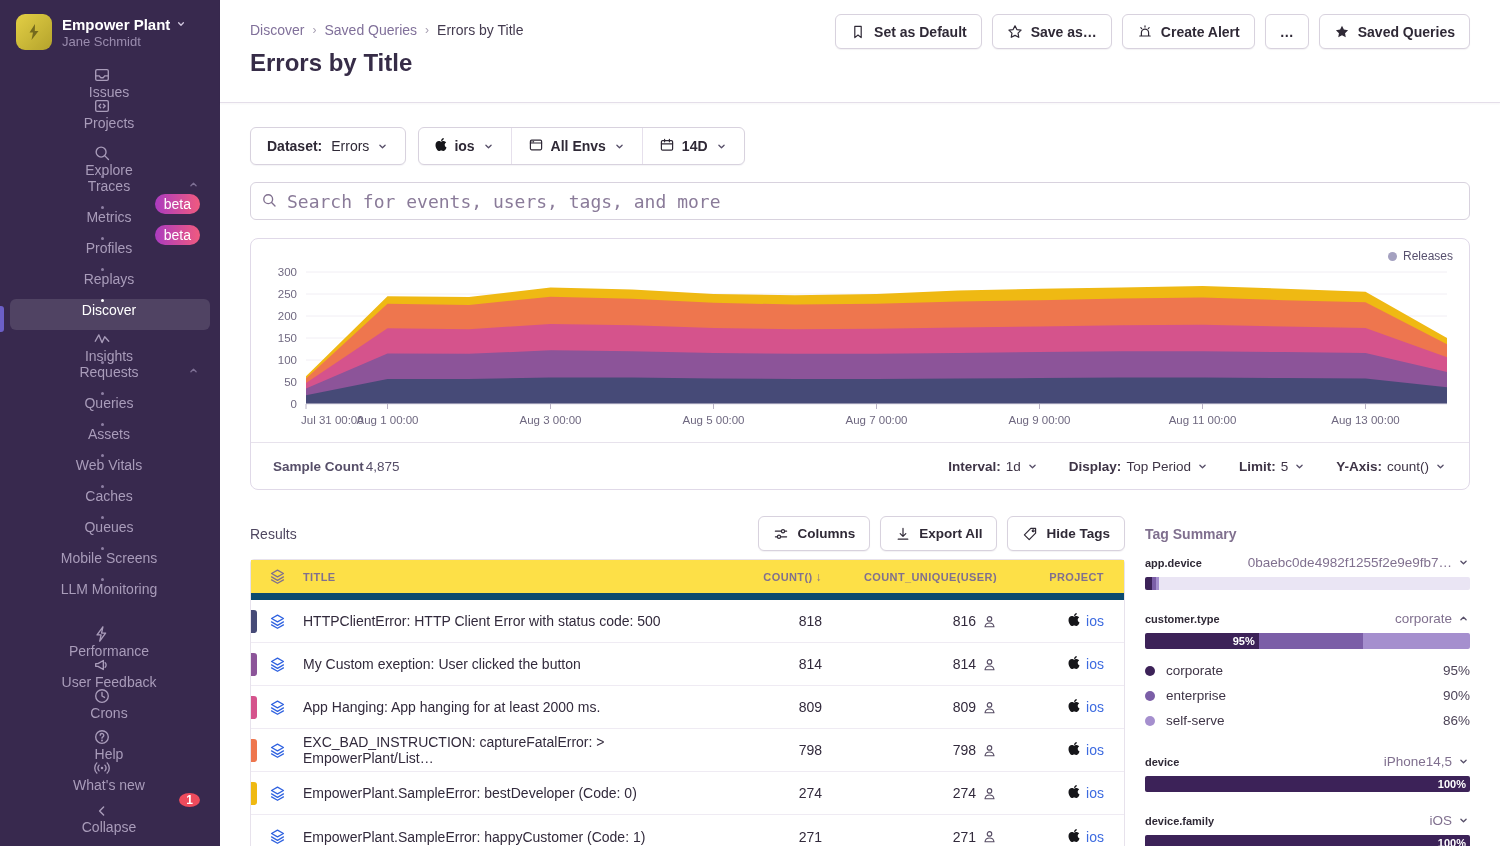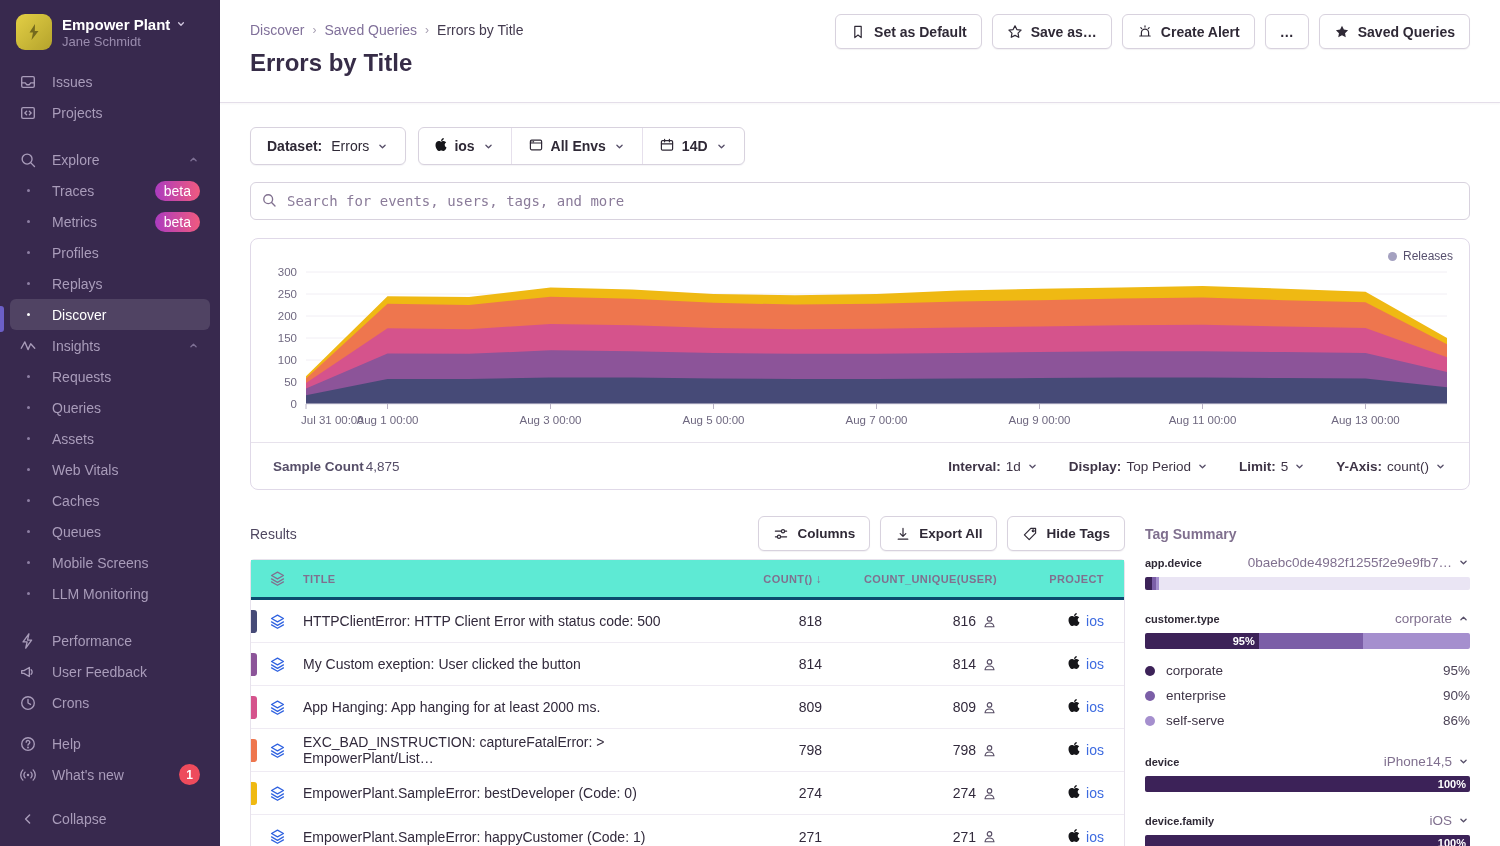--- a/index.html
+++ b/index.html
@@ -8,21 +8,21 @@
   .app { position:relative; width:1500px; height:846px; display:flex; }
 
   
   .sidebar { position:relative; width:220px; height:846px; background:#38294e; flex-shrink:0; color:#a99cba; }
   .org { display:flex; align-items:center; gap:10px; padding:14px 16px 10px 16px; cursor:pointer; }
   .logo { width:36px; height:36px; border-radius:9px; background:linear-gradient(135deg,#e3cf45,#b4a32c);
     display:flex; align-items:center; justify-content:center; flex-shrink:0; }
   .org-name { color:#fff; font-weight:700; font-size:15px; display:flex; align-items:center; gap:5px; }
   .org-user { color:#9a8cae; font-size:13px; margin-top:1px; }
   .sb-nav { margin-top:6px; }
-  .sb-item { display:flex; align-items:center; height:31px; padding:0 20px 0 18px; font-size:14px; cursor:pointer; }
+  .sb-item { display:flex; align-items:center; height:31px; padding:0 20px 0 18px; font-size:14px; cursor:pointer;flex-direction:column; }
   .sb-item .ico { width:20px; margin-right:14px; display:flex; justify-content:center; align-items:center; }
   .sb-dot { width:20px; margin-right:14px; display:flex; justify-content:center; }
   .sb-dot::before { content:""; width:3px; height:3px; border-radius:50%; background:#8d7fa3; }
   .sb-active { background:rgba(255,255,255,0.12); border-radius:6px; margin:0 10px; padding:0 10px 0 8px; color:#fff; font-weight:500; }
   .sb-active .sb-dot::before { background:#fff; }
   .sb-gap { height:16px; } .sb-gap-sm { height:10px; }
   .accent-strip { position:absolute; left:0; top:306px; width:4px; height:26px; background:#6c5fc7; border-radius:0 3px 3px 0; }
   .beta-badge { margin-left:auto; font-size:14px; color:#fff; padding:2px 9px; border-radius:10px;
     background:linear-gradient(90deg,#ab3bbf,#f05a7f); }
   .count-badge { margin-left:auto; width:21px; height:21px; border-radius:50%; background:#ee4b5c; color:#fff;
@@ -52,21 +52,21 @@
   .pill { display:flex; align-items:center; border:1px solid #d8d2de; border-radius:6px; background:#fff;
     height:38px; box-shadow:0 1px 1px rgba(45,32,73,0.05); }
   .seg { display:flex; align-items:center; gap:7px; padding:0 16px; font-size:14px; font-weight:700; cursor:pointer; height:100%; }
   .seg + .seg { border-left:1px solid #e6e0ec; }
   .seg .lab-b { font-weight:700; } .seg .lab-n { font-weight:400; margin-left:2px; }
   .chev { display:flex; color:#564e68; }
 
   
   .search-wrap { position:relative; margin-top:17px; }
   .search-wrap input { width:100%; height:38px; border:1px solid #d8d2de; border-radius:6px; padding:0 12px 0 36px;
-    font-family:"DejaVu Sans Mono", monospace; font-size:14px; color:#3e3446; outline:none; }
+    font-family:"DejaVu Sans Mono", monospace; font-size:18px; color:#3e3446; outline:none; }
   .search-wrap input::placeholder { color:#8a7b99; }
   .search-ico { position:absolute; left:11px; top:10px; color:#80708f; }
 
   
   .chart-panel { position:relative; margin-top:18px; border:1px solid #e0d9e8; border-radius:8px; height:252px; background:#fff;text-decoration:underline; }
   .legend { position:absolute; top:10px; right:16px; display:flex; align-items:center; gap:6px; font-size:12px; color:#57506e; cursor:pointer; }
   .legend-dot { width:9px; height:9px; border-radius:50%; background:#a4a1c0; }
   .chart-footer { position:absolute; bottom:0; left:0; right:0; height:47px; border-top:1px solid #e7e2ec;
     display:flex; align-items:center; justify-content:space-between; padding:0 22px; font-size:13.5px; color:#564e68; }
   .sample { display:flex; gap:2px; align-items:center; }
@@ -77,22 +77,22 @@
   svg text { font-family:"Liberation Sans", sans-serif; }
 
   
   .lower { display:flex; margin-top:26px; align-items:flex-start; }
   .results-col { flex:1; min-width:0; }
   .results-head { display:flex; align-items:center; height:35px; margin-bottom:8px; }
   .results-title { font-size:14px; color:#4f4760; }
   .results-btns { margin-left:auto; display:flex; gap:10px; }
   .rbtn { height:35px; font-size:13.5px; }
   table.res { width:100%; border-collapse:separate; border-spacing:0; border:1px solid #e7e2ec; border-radius:4px; }
-  .res thead th { background:#5eead4; height:40px; font-size:11px; font-weight:700; letter-spacing:0.4px;
-    color:#80708f; text-align:left; border-bottom:3px solid #0c4a6e; }
+  .res thead th { background:#fde047; height:40px; font-size:11px; font-weight:700; letter-spacing:0.4px;
+    color:#80708f; text-align:left; border-bottom:7px solid #0c4a6e; }
   .res tbody td { height:43px; border-bottom:1px solid #efebf3; font-size:14px; color:#322a3c; background:#fff; }
   .res tbody tr:last-child td { border-bottom:none; }
   .col-ico { width:52px; } .col-count { width:110px; text-align:right !important; padding-right:22px; }
   .col-uniq { width:175px; text-align:right !important; padding-right:22px; }
   .col-proj { width:105px; text-align:right !important; padding-right:20px; }
   .cell-ico { position:relative; }
   .chip { position:absolute; left:0; top:10px; width:6px; height:23px; border-radius:0 3px 3px 0; }
   .stack-ico { display:flex; justify-content:center; color:#2f62e0; }
   th .stack-ico { color:#80708f; }
   .uniq-flex { display:flex; justify-content:flex-end; align-items:center; gap:6px; color:#322a3c; }

